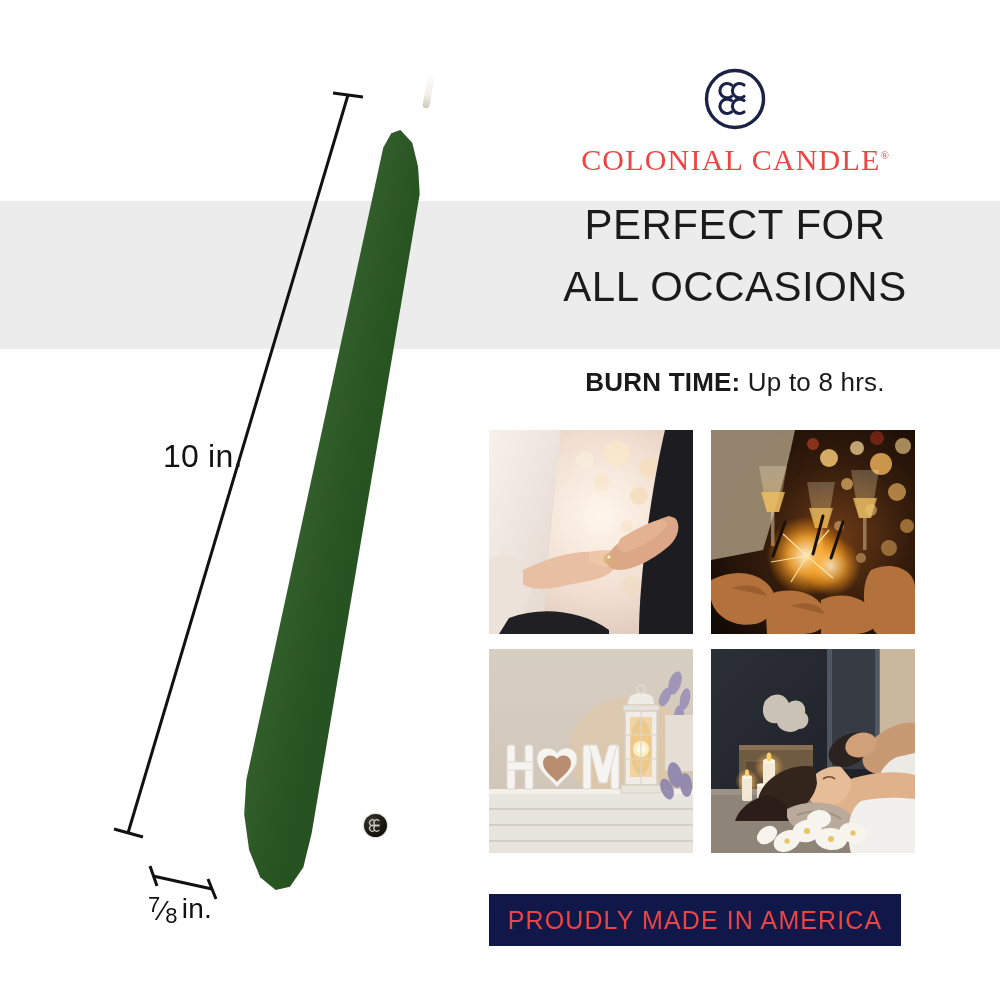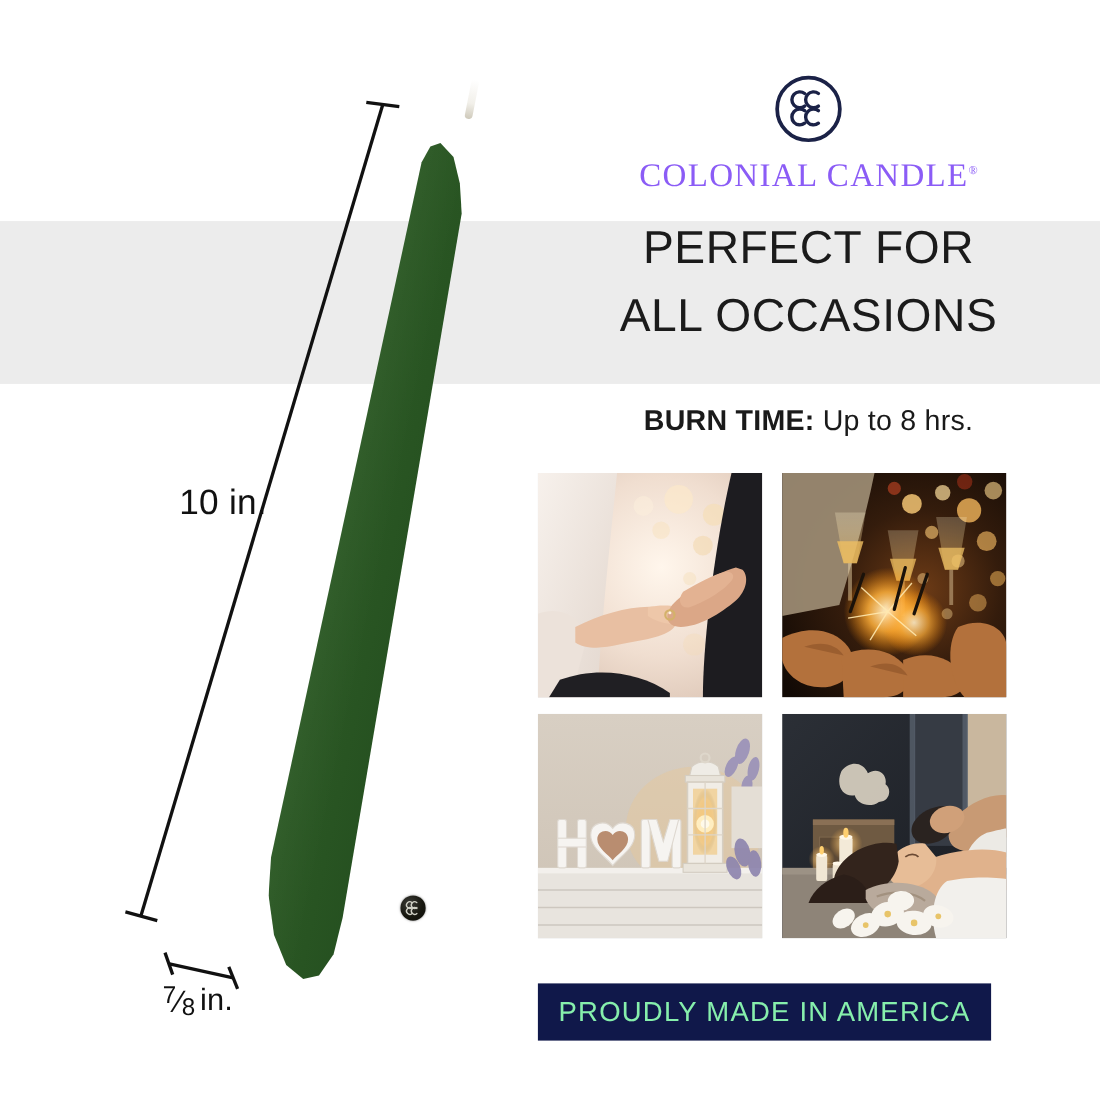--- a/index.html
+++ b/index.html
@@ -88,21 +88,21 @@
 
   .logo-block{
     position:absolute;left:0;top:68px;width:530px;
     display:flex;flex-direction:column;align-items:center;
   }
   .logo-mark{width:62px;height:62px;}
   .logo-word{
     margin-top:13px;
     font-family:"Liberation Serif", serif;
     font-size:30px;
-    color:#8b5cf6;
+    color:#ef4444;
     letter-spacing:1.2px;
     font-variant:small-caps;
     white-space:nowrap;
     position:relative;
   }
   .logo-word .reg{font-size:11px;vertical-align:super;letter-spacing:0;}
 
   .headline{
     position:absolute;left:0;top:194px;width:530px;
     text-align:center;
@@ -131,21 +131,21 @@
   }
   .photo svg{display:block;width:100%;height:100%;}
 
   
   .banner{
     position:absolute;left:19px;top:894px;width:412px;height:52px;
     background:#10184a;
     display:flex;align-items:center;justify-content:center;
   }
   .banner-text{
-    color:#86efac;font-size:25px;font-weight:300;letter-spacing:1.1px;
+    color:#ef4444;font-size:25px;font-weight:300;letter-spacing:1.1px;
   }
 </style>
 </head>
 <body>
 
 <div id="stage">
 
   <div class="gray-band"></div>
 
   <div class="product-panel">

